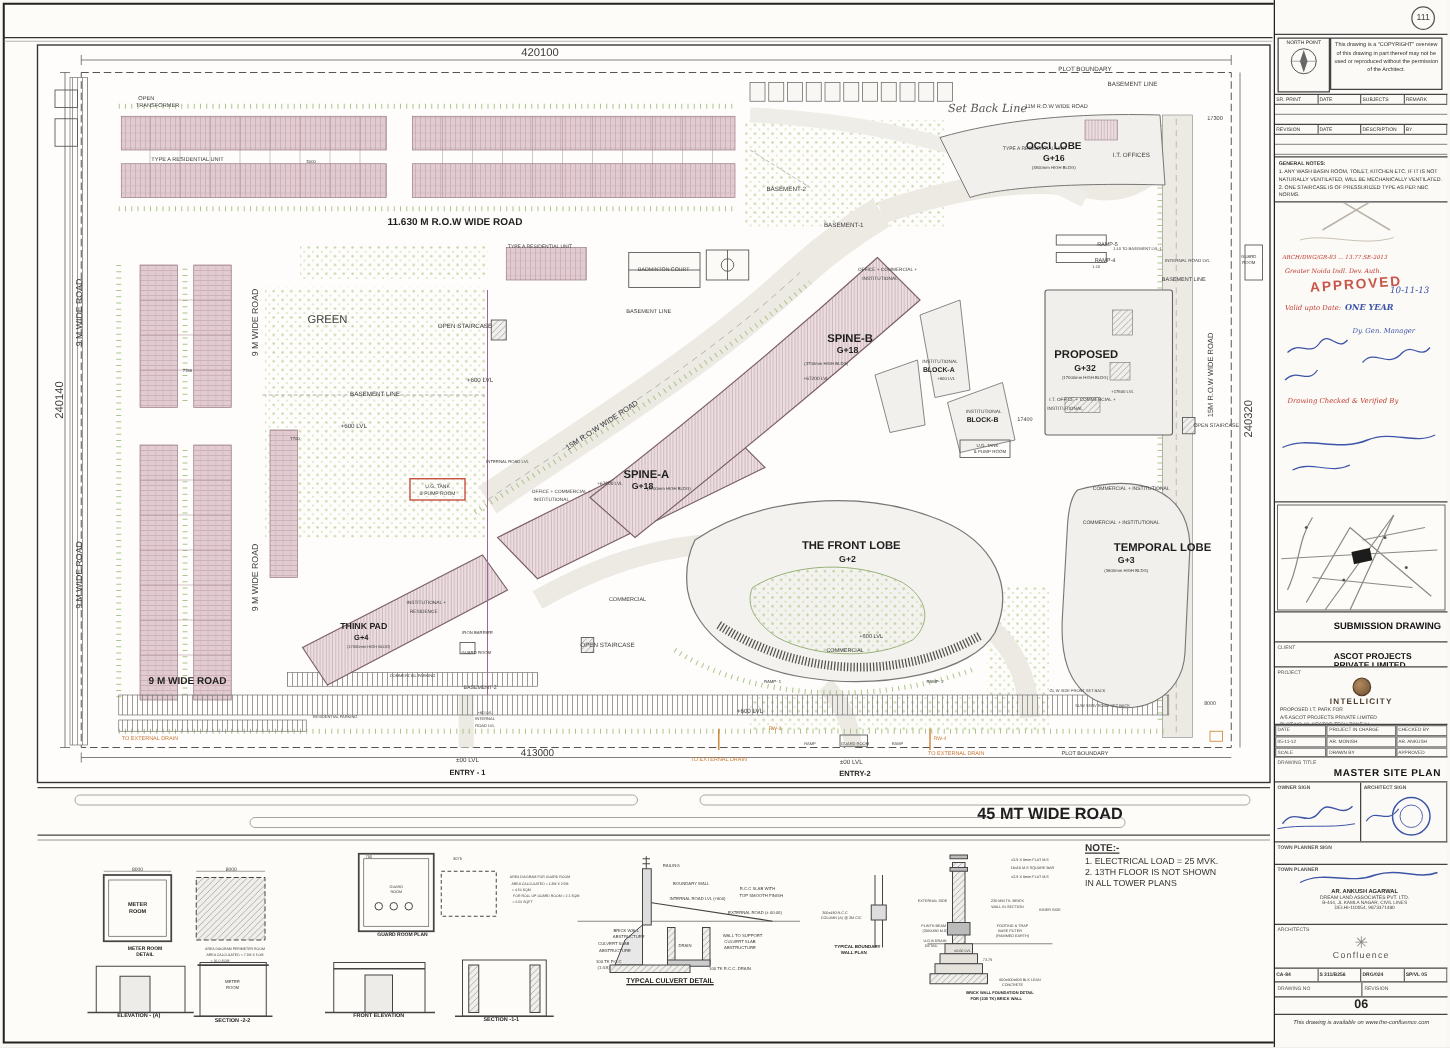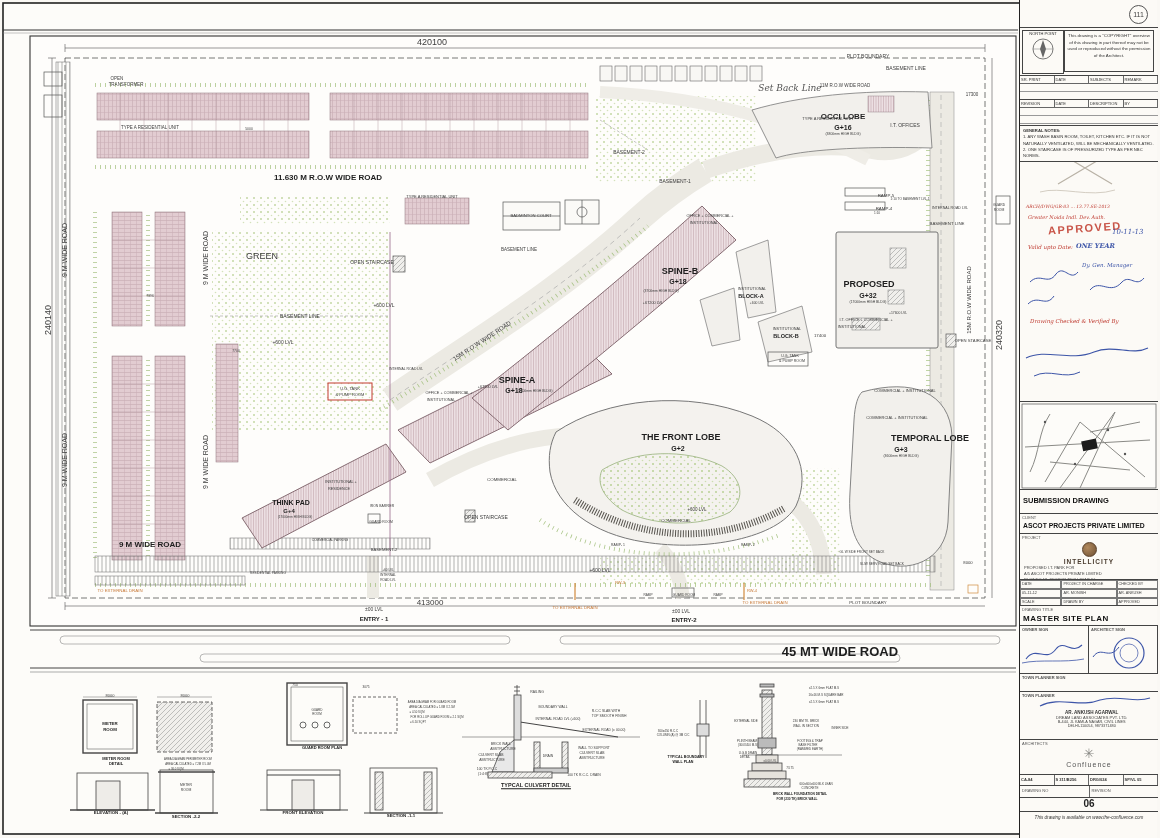--- a/index.html
+++ b/index.html
@@ -27,21 +27,21 @@
             font-size:4.4px;line-height:1.5;padding:2px;box-sizing:border-box;color:#333;text-align:center;}
   .hdr-row{display:flex;border-bottom:.5px solid #666;}
   .hdr-row span{flex:1;border-right:.5px solid #666;padding:1px 1px;font-size:4px;color:#333;}
   .blank-row{height:7px;border-bottom:.5px solid #999;}
   .gnotes{padding:2px 3px;font-size:4.2px;line-height:1.5;color:#333;}
   .hand-red{position:absolute;color:#bf3a30;font-family:"DejaVu Serif",serif;font-style:italic;white-space:nowrap;}
   .hand-blue{position:absolute;color:#3d55a8;font-family:"DejaVu Serif",serif;font-style:italic;white-space:nowrap;}
   .stamp-red{position:absolute;color:#c0392b;font-weight:bold;letter-spacing:1.5px;font-size:11px;
              transform:rotate(-4deg);opacity:.85;}
   .sec-label{font-size:4px;color:#555;padding:1px 2px;}
-  .big-line{font-weight:bold;font-size:7.5px;padding:1px 3px;color:#111;}
+  .big-line{font-weight:bold;font-size:7.5px;padding:1px 3px;color:#111;margin-left:44px;}
   .meta-grid{display:grid;grid-template-columns:30% 40% 30%;}
   .meta-grid span{border:.4px solid #777;font-size:3.8px;padding:1px;color:#444;min-height:5px;}
   .sign-grid{display:flex;height:100%;}
   .sign-cell{flex:1;border-right:.6px solid #444;position:relative;}
   .codes-row{display:flex;height:100%;}
   .codes-row span{flex:1;border-right:.5px solid #666;font-size:4px;font-weight:bold;padding:2px 1px;color:#333;}
   .footer-text{font-size:4.6px;font-style:italic;text-align:center;padding-top:3px;color:#333;}
   .brand-line{font-size:6.5px;font-weight:bold;letter-spacing:1px;color:#4a3c2f;text-align:center;}
   .globe{width:13px;height:13px;border-radius:50%;margin:1px auto;
          background:radial-gradient(circle at 35% 35%,#b28a5e,#6e4f33);border:1px solid #59402a;}
@@ -295,21 +295,21 @@
       <div class="ann" style="left: 432px; top: 42px; font-size: 9px; transform: translate(-50%, -50%);">420100</div>
       <div class="ann" style="left: 868px; top: 56px; font-size: 5px; transform: translate(-50%, -50%);">PLOT BOUNDARY</div>
       <div class="ann" style="left: 906px; top: 68px; font-size: 5px; transform: translate(-50%, -50%);">BASEMENT LINE</div>
       <div class="ann hand" style="left: 790px; top: 88px; font-size: 9px; transform: translate(-50%, -50%);">Set Back Line</div>
       <div class="ann" style="left: 845px; top: 86px; font-size: 4.5px; transform: translate(-50%, -50%);">11M R.O.W WIDE ROAD</div>
       <div class="ann" style="left: 117px; top: 79px; font-size: 4.5px; transform: translate(-50%, -50%);">OPEN</div>
       <div class="ann" style="left: 126px; top: 85px; font-size: 4.5px; transform: translate(-50%, -50%);">TRANSFORMER</div>
       <div class="ann" style="left: 150px; top: 128px; font-size: 4.5px; transform: translate(-50%, -50%);">TYPE A RESIDENTIAL UNIT</div>
       <div class="ann" style="left: 432px; top: 197px; font-size: 4px; transform: translate(-50%, -50%);">TYPE A RESIDENTIAL UNIT</div>
       <div class="ann" style="left: 828px; top: 119px; font-size: 4px; transform: translate(-50%, -50%);">TYPE A RESIDENTIAL UNIT</div>
-      <div class="ann b" style="left: 328px; top: 178px; font-size: 8px; transform: translate(-50%, -50%);">11.630 M  R.O.W WIDE ROAD</div>
+      <div class="ann b" style="left: 364px; top: 178px; font-size: 8px; transform: translate(-50%, -50%);">11.630 M  R.O.W WIDE ROAD</div>
       <div class="ann" style="left: 64px; top: 250px; font-size: 7px; transform: translate(-50%, -50%) rotate(-90deg);">9 M WIDE ROAD</div>
       <div class="ann" style="left: 205px; top: 258px; font-size: 7px; transform: translate(-50%, -50%) rotate(-90deg);">9 M WIDE ROAD</div>
       <div class="ann" style="left: 64px; top: 460px; font-size: 7px; transform: translate(-50%, -50%) rotate(-90deg);">9 M WIDE ROAD</div>
       <div class="ann" style="left: 205px; top: 462px; font-size: 7px; transform: translate(-50%, -50%) rotate(-90deg);">9 M WIDE ROAD</div>
       <div class="ann b" style="left: 150px; top: 545px; font-size: 8px; transform: translate(-50%, -50%);">9 M WIDE ROAD</div>
       <div class="ann" style="left: 48px; top: 320px; font-size: 9px; transform: translate(-50%, -50%) rotate(-90deg);">240140</div>
       <div class="ann" style="left: 999px; top: 335px; font-size: 9px; transform: translate(-50%, -50%) rotate(-90deg);">240320</div>
       <div class="ann" style="left: 969px; top: 300px; font-size: 6px; transform: translate(-50%, -50%) rotate(-90deg);">15M  R.O.W  WIDE ROAD</div>
       <div class="ann" style="left: 262px; top: 256px; font-size: 9px; transform: translate(-50%, -50%);">GREEN</div>
       <div class="ann" style="left: 372px; top: 262px; font-size: 5px; transform: translate(-50%, -50%);">OPEN STAIRCASE</div>
@@ -474,20 +474,26 @@
       <div class="ann" style="left: 748px; top: 753px; font-size: 3px; transform: translate(-50%, -50%);">U.G.B DRAIN</div>
       <div class="ann" style="left: 745px; top: 757px; font-size: 3px; transform: translate(-50%, -50%);">DETAIL</div>
       <div class="ann" style="left: 770px; top: 761px; font-size: 3px; transform: translate(-50%, -50%);">±0.00 LVL</div>
       <div class="ann" style="left: 790px; top: 768px; font-size: 3px; transform: translate(-50%, -50%);">73.75</div>
       <div class="ann" style="left: 816px; top: 784px; font-size: 3px; transform: translate(-50%, -50%);">600x600x600 BLK LEAN</div>
       <div class="ann" style="left: 810px; top: 788px; font-size: 3px; transform: translate(-50%, -50%);">CONCRETE</div>
       <div class="ann b" style="left: 800px; top: 795px; font-size: 3.2px; transform: translate(-50%, -50%);">BRICK WALL FOUNDATION DETAIL</div>
       <div class="ann b" style="left: 797px; top: 800px; font-size: 3.2px; transform: translate(-50%, -50%);">FOR (230 TK) BRICK WALL</div>
     </div>
 
+<div id="note-box">
+  <div class="nh">NOTE:-</div>
+  <div>1. ELECTRICAL LOAD = 25 MVK.</div>
+  <div>2. 13TH FLOOR IS NOT SHOWN</div>
+  <div>IN ALL TOWER PLANS</div>
+</div>
 
 <div id="sidebar">
 
   <div class="sec" style="top:0;height:28px;">
     <div class="circle-no">111</div>
   </div>
 
   <div class="sec" style="top:28px;height:48px;">
     <div class="north-box">
       <span>NORTH POINT</span>

